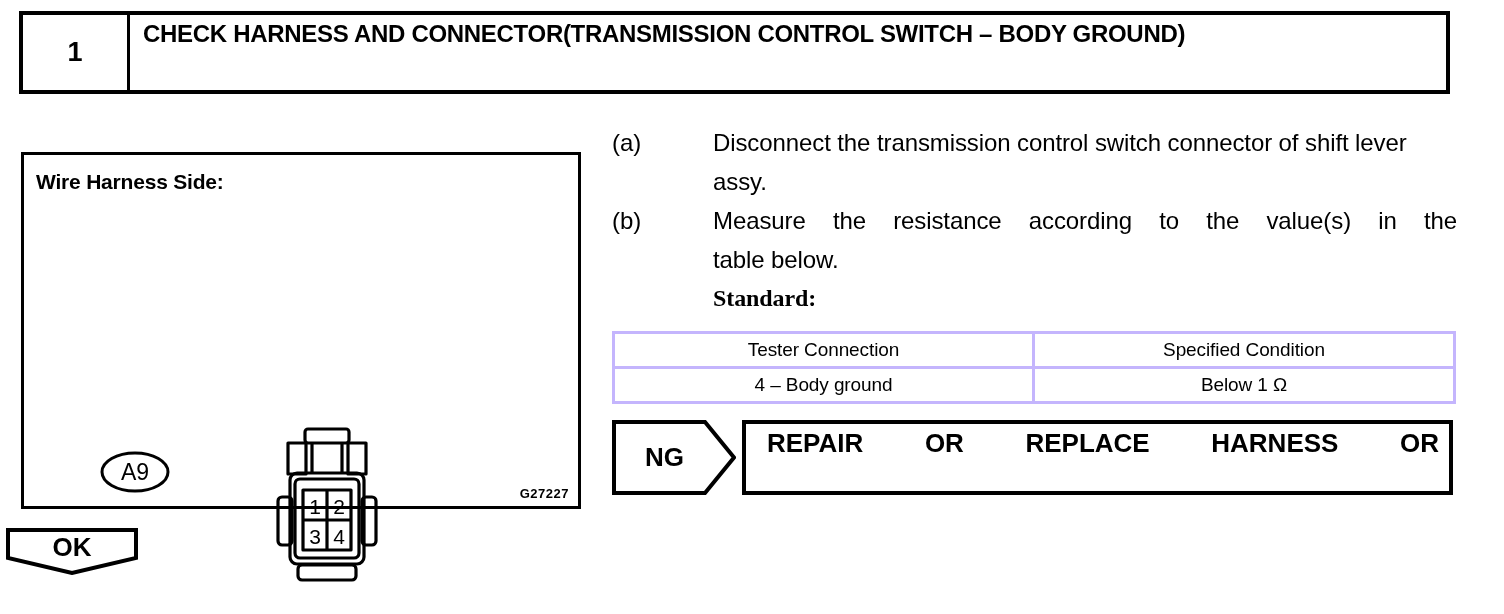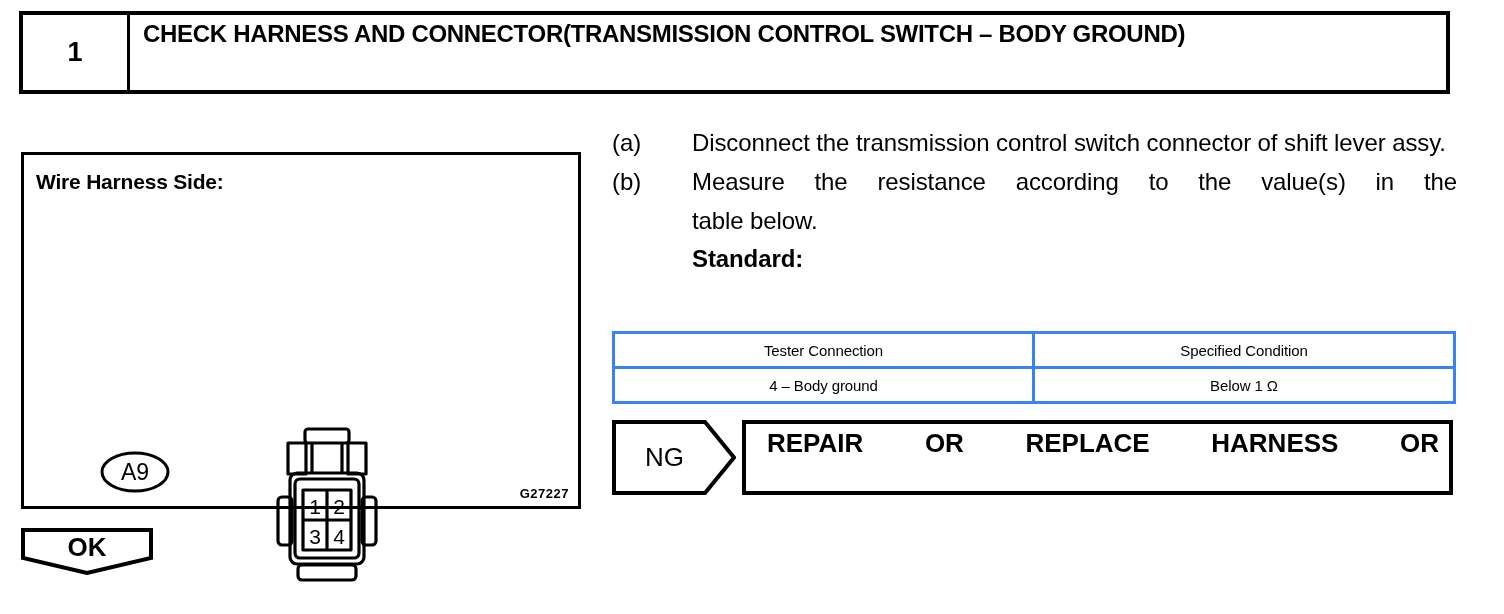--- a/index.html
+++ b/index.html
@@ -114,48 +114,50 @@
     font-size: 24px;
     line-height: 1.62;
     letter-spacing: -0.1px;
   }
   .instr-marker {
     width: 80px;
     flex: none;
   }
   .instr-body {
     flex: 1;
+    margin-left: 21px;
   }
   .instr-body.justify {
     text-align: justify;
   }
   .instr-body.justify .line1 {
     display: block;
     text-align-last: justify;
   }
   .standard-label {
     font-weight: bold;
     font-size: 24px;
     line-height: 1.5;
+    font-family: Liberation Serif, serif;
   }
 
   
   #spec-table {
     position: absolute;
     left: 612px;
     top: 331px;
     width: 841px;
     border-collapse: collapse;
     table-layout: fixed;
   }
   #spec-table td {
-    border: 3px solid #3b82f6;
+    border: 3px solid #c4b5fd;
     height: 32px;
     text-align: center;
-    font-size: 15px;
+    font-size: 19px;
     letter-spacing: -0.1px;
     padding: 0;
   }
   #spec-table col.c1 { width: 420px; }
   #spec-table col.c2 { width: 421px; }
 
   
   #ng-row {
     position: absolute;
     left: 612px;
@@ -174,21 +176,21 @@
   #ng-arrow .ng-text {
     position: absolute;
     left: 0;
     top: 0;
     width: 105px;
     height: 75px;
     display: flex;
     align-items: center;
     justify-content: center;
     font-size: 26px;
-    font-weight: normal;
+    font-weight: bold;
     letter-spacing: 0px;
   }
   #ng-action {
     position: absolute;
     left: 130px;
     top: 0;
     width: 711px;
     height: 75px;
     border: 4px solid #000;
     box-sizing: border-box;
@@ -203,21 +205,21 @@
     margin-left: 11px;
   }
   #ng-action .action-text .l1 {
     display: block;
     text-align-last: justify;
   }
 
   
   #ok-badge {
     position: absolute;
-    left: 21px;
+    left: 6px;
     top: 528px;
     width: 156px;
     height: 47px;
   }
   #ok-badge svg { display: block; }
   #ok-badge .ok-text {
     position: absolute;
     left: 0;
     top: 0;
     width: 132px;

